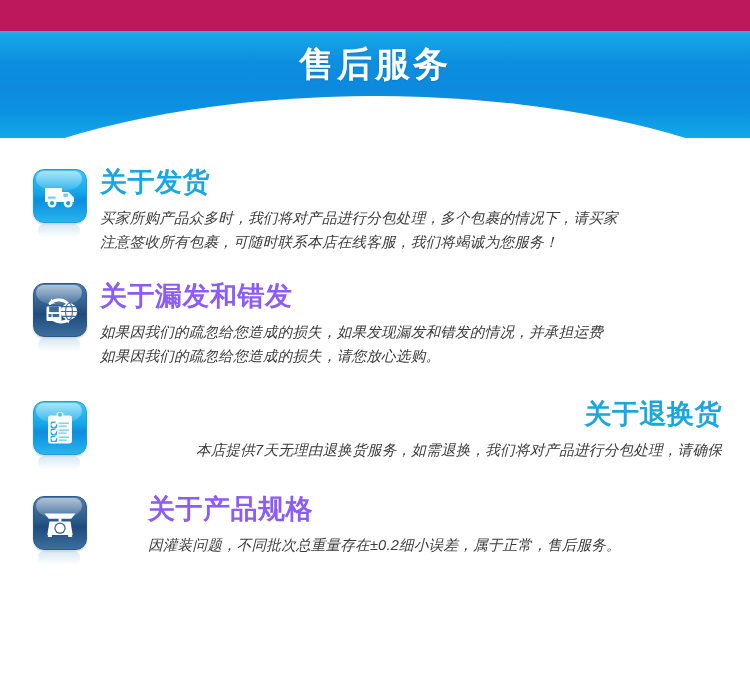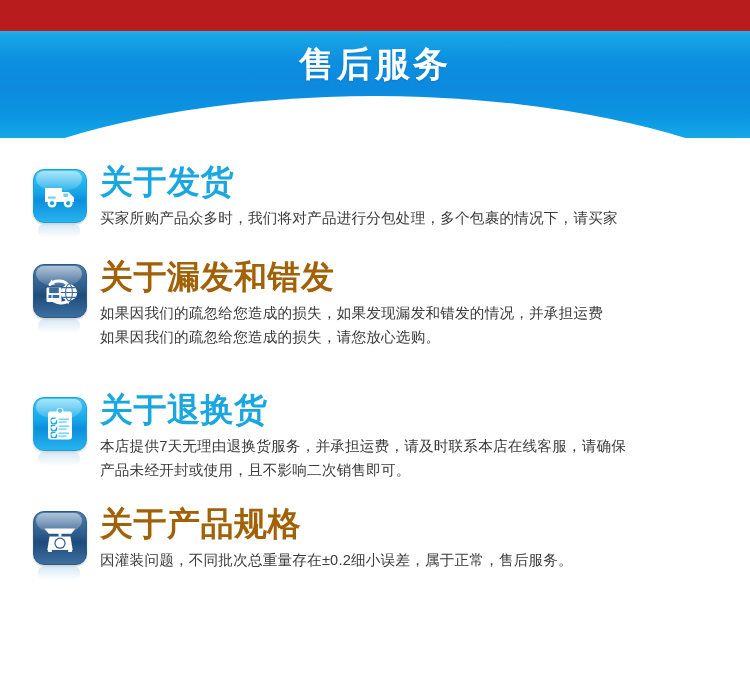--- a/index.html
+++ b/index.html
@@ -14,21 +14,21 @@
     overflow: hidden;
     position: relative;
   }
 
   
   .banner {
     position: relative;
     width: 750px;
     height: 138px;
     overflow: hidden;
-    background: #b91c1c;
+    background: #be185d;
   }
   .banner-fill {
     position: absolute;
     left: 0;
     top: 31px;
     width: 750px;
     height: 107px;
     background: linear-gradient(to bottom, #22ace8 0%, #17a6e6 4%, #0d8fe0 28%, #0d8ade 52%, #0b93e2 76%, #12a8e8 100%);
   }
   
@@ -72,22 +72,22 @@
   }
   .section {
     position: relative;
     display: flex;
     align-items: flex-start;
     padding-left: 33px;
     padding-right: 28px;
   }
   .sec-1 { margin-top: 27px; }
   .sec-2 { margin-top: 25px; }
-  .sec-3 { margin-top: 44px; }
-  .sec-4 { margin-top: 25px; }
+  .sec-3 { margin-top: 29px; text-align: right; }
+  .sec-4 { margin-top: 25px; gap: 48px; }
 
   .icon-wrap {
     position: relative;
     width: 52px;
     min-width: 52px;
     height: 66px;
     margin-right: 15px;
     margin-top: 4px;
   }
   .icon-tile {
@@ -132,35 +132,36 @@
     border-radius: 6px;
     background: linear-gradient(to bottom, rgba(120,180,215,0.30), rgba(255,255,255,0));
   }
   .icon-tile.dark + .icon-gloss { }
 
   .sec-body {
     flex: 1;
     padding-top: 0;
   }
   .sec-title {
-    font-size: 33px;
+    font-size: 27px;
     font-weight: bold;
     line-height: 34px;
     margin: 0 0 7px 0;
     letter-spacing: 0.5px;
   }
   .t-light { color: #1aa7e0; }
-  .t-dark  { color: #a16207; }
+  .t-dark  { color: #8b5cf6; }
 
   .sec-text {
     font-size: 14.6px;
     color: #3a3a3a;
     line-height: 24px;
     margin: 0;
     letter-spacing: 0.2px;
+    font-style: italic;
   }
   .sec-text p { margin: 0; }
 </style>
 </head>
 <body>
 
 <div class="banner">
   <div class="banner-fill"></div>
   <div class="banner-topstrip"></div>
   <div class="banner-curve"></div>
@@ -188,20 +189,21 @@
           </g>
         </svg>
       </div>
       <div class="icon-gloss"></div>
       <div class="icon-reflect"></div>
     </div>
     <div class="sec-body">
       <div class="sec-title t-light">关于发货</div>
       <div class="sec-text">
         <p>买家所购产品众多时，我们将对产品进行分包处理，多个包裹的情况下，请买家</p>
+        <p>注意签收所有包裹，可随时联系本店在线客服，我们将竭诚为您服务！</p>
       </div>
     </div>
   </div>
 
   <div class="section sec-2">
     <div class="icon-wrap">
       <div class="icon-tile dark">
         <svg class="icon-glyph" viewBox="0 0 52 52" xmlns="http://www.w3.org/2000/svg" aria-hidden="true">
 
           <path d="M16 19.5a10.5 8 0 0 1 18.5 1.5" stroke="#ffffff" stroke-width="3" fill="none" stroke-linecap="round"></path>
@@ -260,22 +262,21 @@
             <rect x="24.6" y="37.4" width="8" height="1.5"></rect>
           </g>
         </svg>
       </div>
       <div class="icon-gloss"></div>
       <div class="icon-reflect"></div>
     </div>
     <div class="sec-body">
       <div class="sec-title t-light">关于退换货</div>
       <div class="sec-text">
-        <p>本店提供7天无理由退换货服务，并承担运费，请及时联系本店在线客服，请确保</p>
-        <p>产品未经开封或使用，且不影响二次销售即可。</p>
+        <p>本店提供7天无理由退换货服务，如需退换，我们将对产品进行分包处理，请确保</p>
       </div>
     </div>
   </div>
 
   <div class="section sec-4">
     <div class="icon-wrap">
       <div class="icon-tile dark">
         <svg class="icon-glyph" viewBox="0 0 52 52" xmlns="http://www.w3.org/2000/svg" aria-hidden="true">
 
           <path d="M10.5 16.5h31l-4.2 5.2H14.7z" fill="#ffffff"></path>

